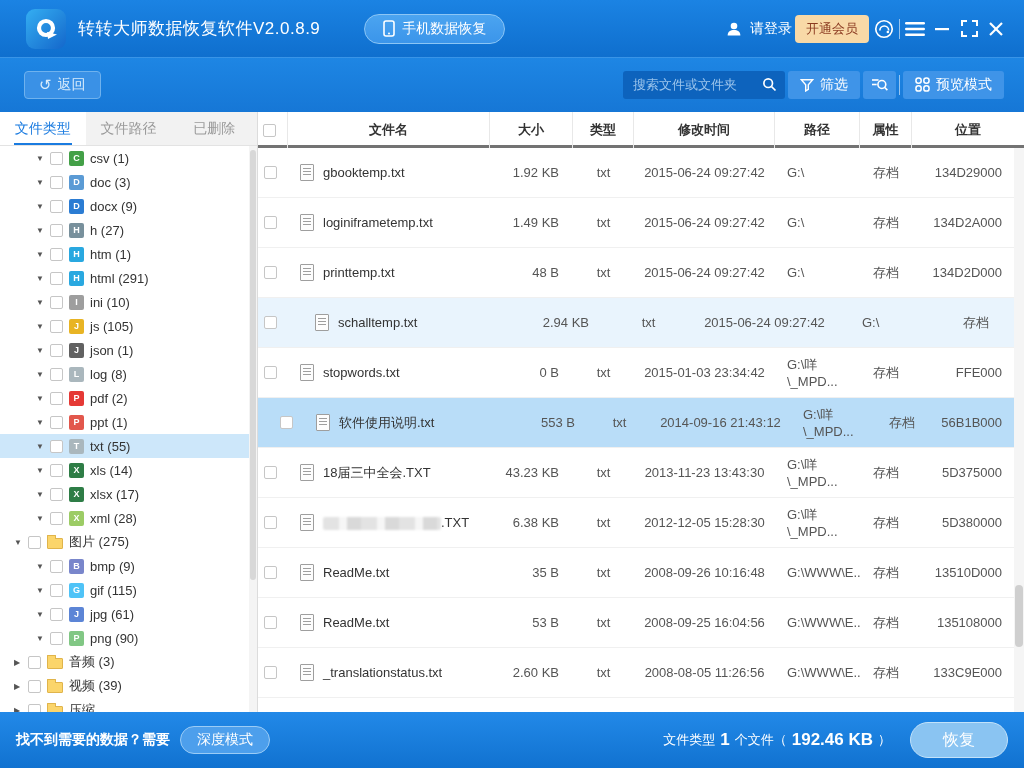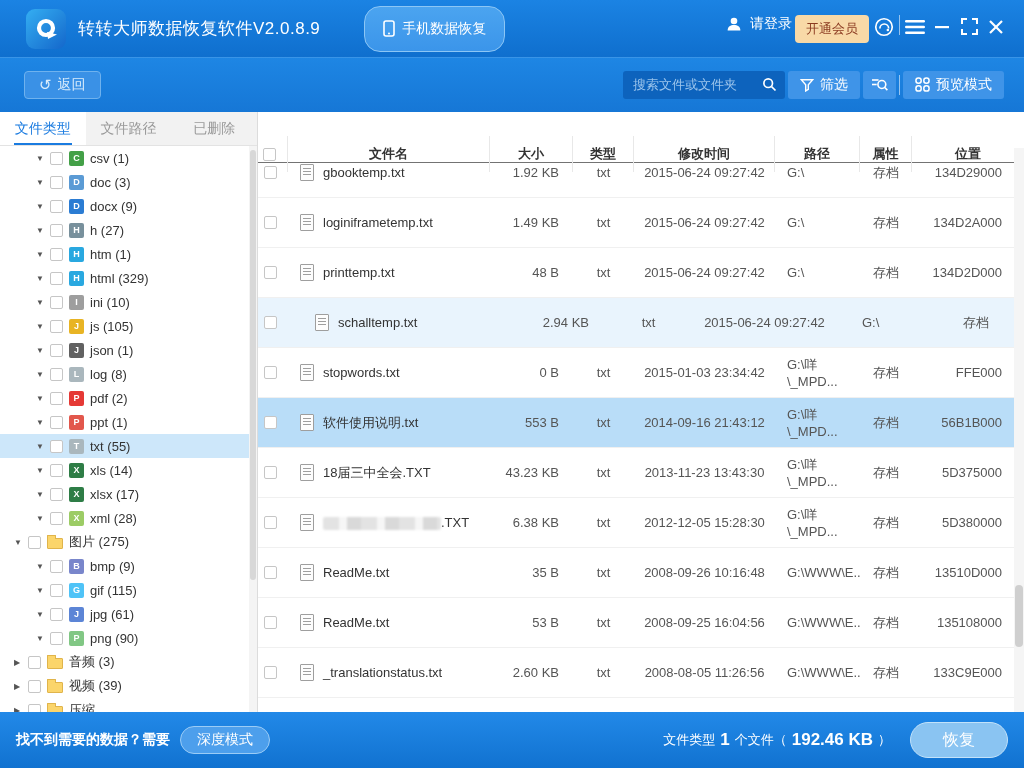--- a/index.html
+++ b/index.html
@@ -7,24 +7,24 @@
     font-family:"Liberation Sans","DejaVu Sans",sans-serif; background:#fff; }
 
   
   .titlebar { position:absolute; left:0; top:0; width:1024px; height:57px;
     background:linear-gradient(180deg,#1b83e3,#0f6fce);
     display:flex; align-items:center; padding:0 16px 0 26px; }
   .logo { width:40px; height:40px; border-radius:9px;
     background:linear-gradient(135deg,#34aef2,#1467cb);
     display:flex; align-items:center; justify-content:center; flex:0 0 auto; }
   .app-title { color:#fff; font-size:17px; margin-left:12px; letter-spacing:.5px; }
-  .phone-btn { margin-left:44px; height:46px; padding:0 18px; border-radius:16px;
+  .phone-btn { margin-left:44px; height:30px; padding:0 18px; border-radius:16px;
     background:linear-gradient(180deg,#4ba4f0,#3b95ea); border:1px solid #8cc6f5;
     color:#fff; font-size:14px; display:flex; align-items:center; gap:7px; cursor:pointer; }
-  .tb-right { margin-left:auto; display:flex; align-items:flex-start; gap:3px; }
+  .tb-right { margin-left:auto; display:flex; align-items:center; gap:3px; }
   .login { display:flex; align-items:center; gap:7px; color:#fff; font-size:14px; cursor:pointer; }
   .vip-btn { background:#f8d9a7; color:#8a3a20; font-size:13px; padding:5px 11px;
     border-radius:4px; cursor:pointer; }
   .icon-btn { display:flex; align-items:center; justify-content:center; width:24px; height:24px; cursor:pointer; }
   .tb-divider { width:1px; height:20px; background:rgba(255,255,255,.55); }
 
   
   .toolbar { position:absolute; left:0; top:57px; width:1024px; height:55px;
     background:linear-gradient(180deg,#1e86e4,#1677d6);
     display:flex; align-items:center; padding:0 20px 0 24px;
@@ -66,28 +66,28 @@
   .fi.folder::before { content:""; position:absolute; left:-1px; top:-4px; width:7px;
     height:3px; background:#fbd56b; border:1px solid #e0b44b; border-bottom:none;
     border-radius:1px 1px 0 0; }
   .side-scroll { position:absolute; right:0; top:34px; bottom:0; width:8px; background:#f4f4f4; }
   .side-thumb { position:absolute; left:1px; width:6px; border-radius:3px; background:#d8d8d8;
     top:4px; height:430px; }
 
   
   .main { position:absolute; left:258px; top:112px; right:0; bottom:56px; background:#fff; }
   .grid-row { display:grid; grid-template-columns:30px 202px 83px 61px 141px 85px 52px auto; }
-  .thead { height:27px; border-bottom:1px solid #737373;margin-top:24px; }
+  .thead { height:36px; border-bottom:3px solid #737373; }
   .thead .cell { display:flex; align-items:center; justify-content:center;
     font-size:13px; font-weight:bold; color:#333; border-right:1px solid #e8e8e8; height:36px; }
   .thead .cell:last-child { border-right:none; }
   .tbody { position:absolute; top:36px; left:0; right:10px; bottom:0; overflow:hidden; }
   .trow { height:50px; border-bottom:1px solid #f0f0f0; cursor:pointer; }
   .trow.hovered { background:#e9f4fd;gap:15px; }
-  .trow.selected { background:#b9ddf8; }
+  .trow.selected { background:#b9ddf8;padding-left:16px; }
   .cell { display:flex; align-items:center; font-size:13px; color:#555; overflow:hidden; }
   .c-check { justify-content:center; }
   .c-name { color:#333; gap:9px; padding-left:12px; }
   .c-size { justify-content:flex-end; padding-right:14px; }
   .c-type { justify-content:center; }
   .c-mtime { justify-content:center; }
   .c-path { padding-left:12px; }
   .c-attr { justify-content:center; }
   .c-loc { justify-content:flex-end; padding-right:12px; }
   .page-icon { width:14px; height:17px; background:#fdfdfd; border:1px solid #9e9e9e;
@@ -253,21 +253,21 @@
       <div class="tree-item">
         <span class="arrow">▼</span>
         <span class="checkbox"></span>
         <span class="fi" style="background: rgb(41, 168, 224);">H</span>
         <span class="tree-label">htm (1)</span>
       </div>
       <div class="tree-item">
         <span class="arrow">▼</span>
         <span class="checkbox"></span>
         <span class="fi" style="background: rgb(41, 168, 224);">H</span>
-        <span class="tree-label">html (329)</span>
+        <span class="tree-label">html (291)</span>
       </div>
       <div class="tree-item">
         <span class="arrow">▼</span>
         <span class="checkbox"></span>
         <span class="fi" style="background: rgb(158, 158, 158);">I</span>
         <span class="tree-label">ini (10)</span>
       </div>
       <div class="tree-item">
         <span class="arrow">▼</span>
         <span class="checkbox"></span>

